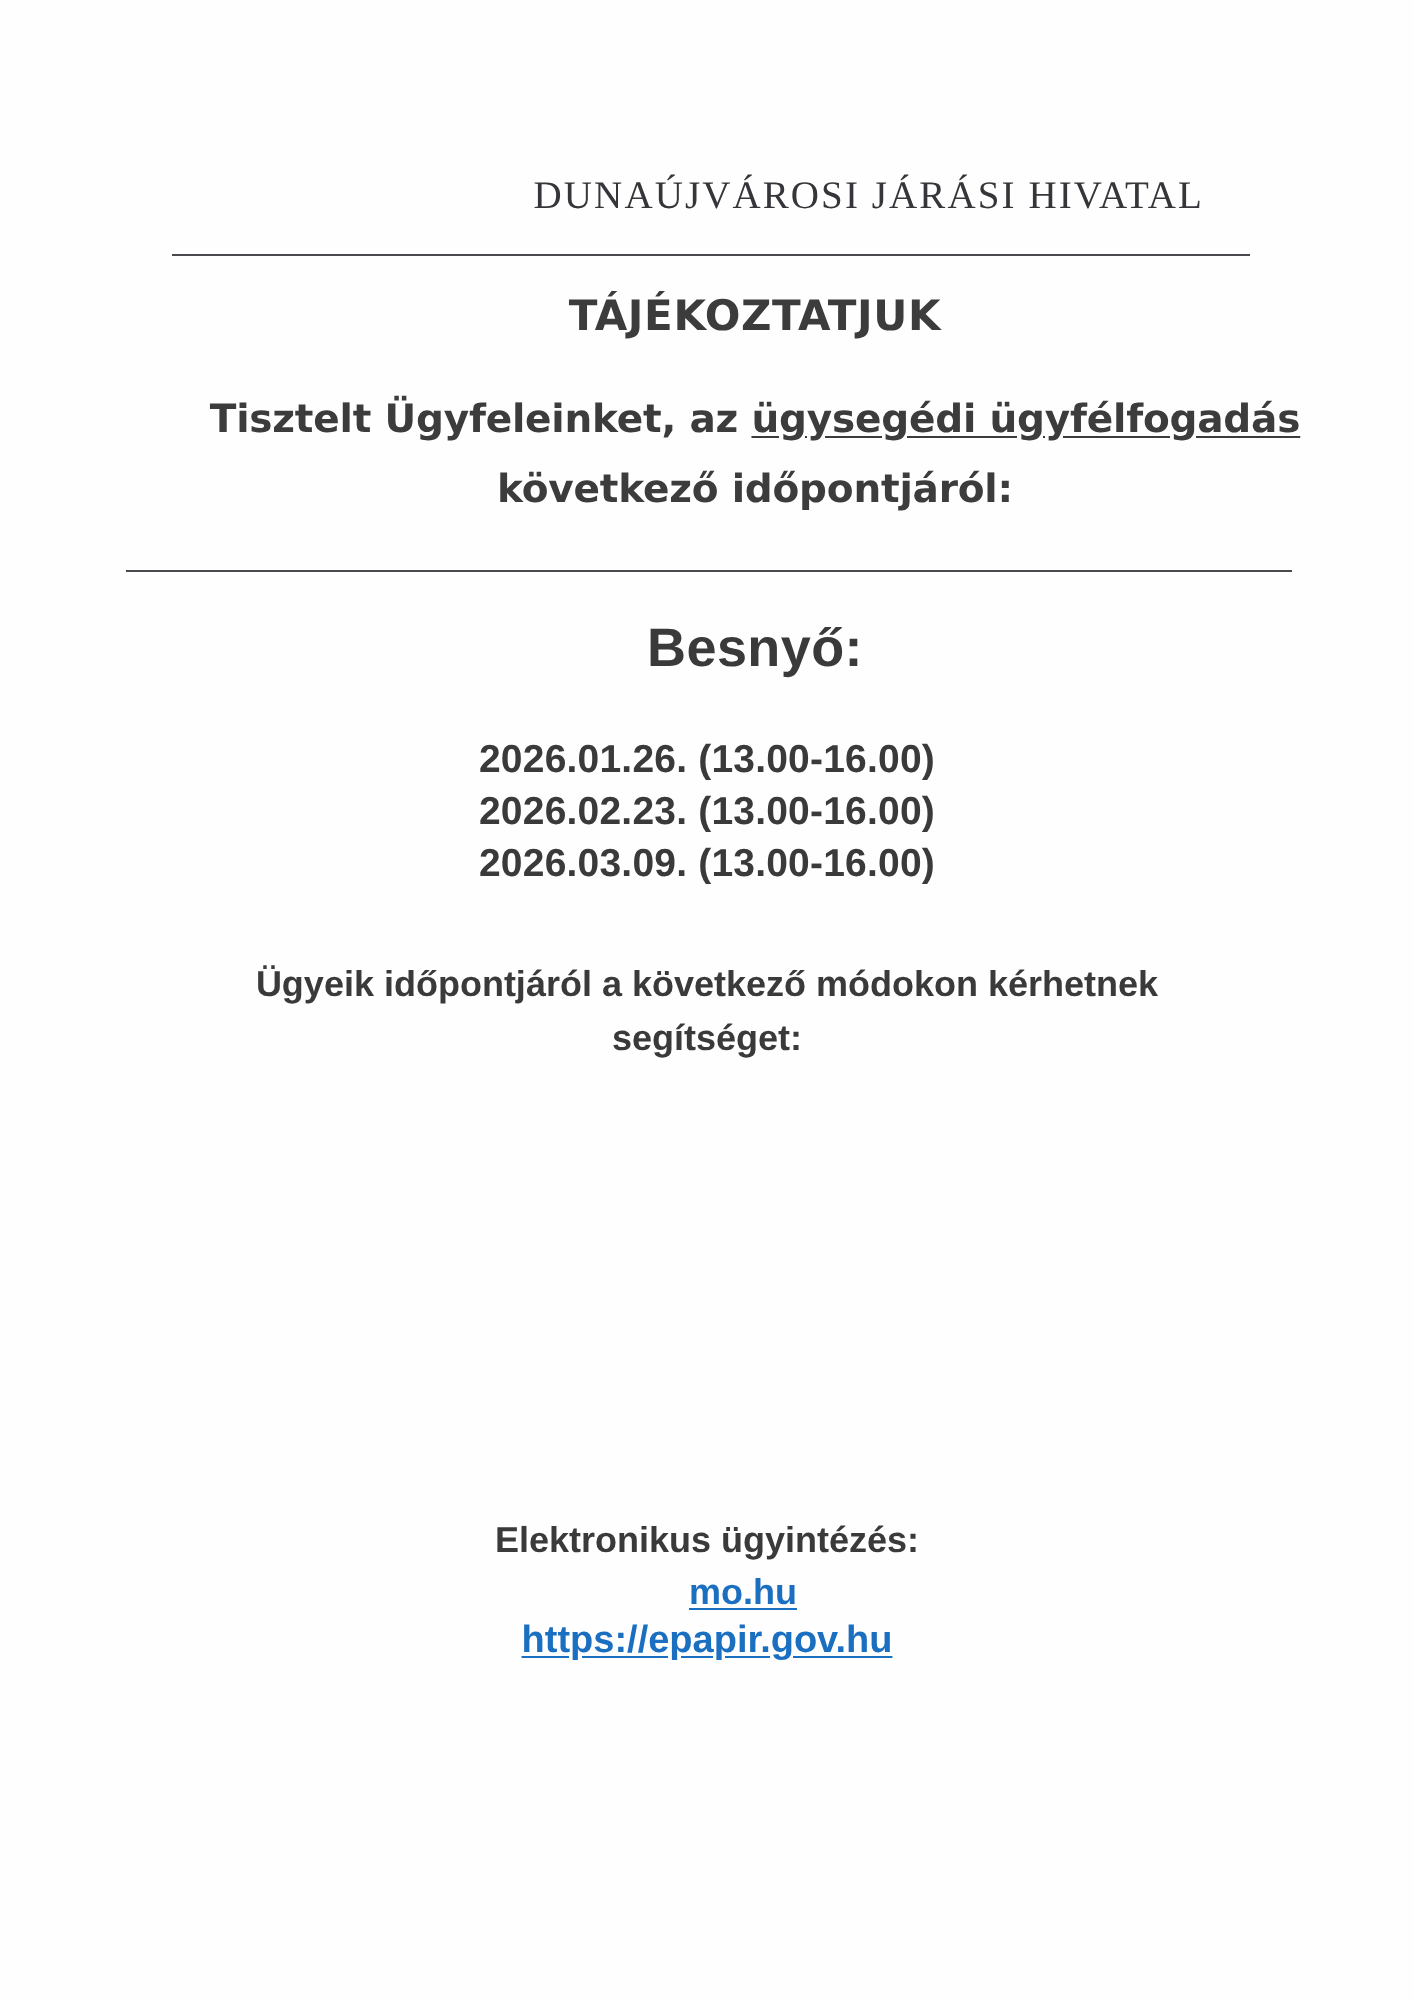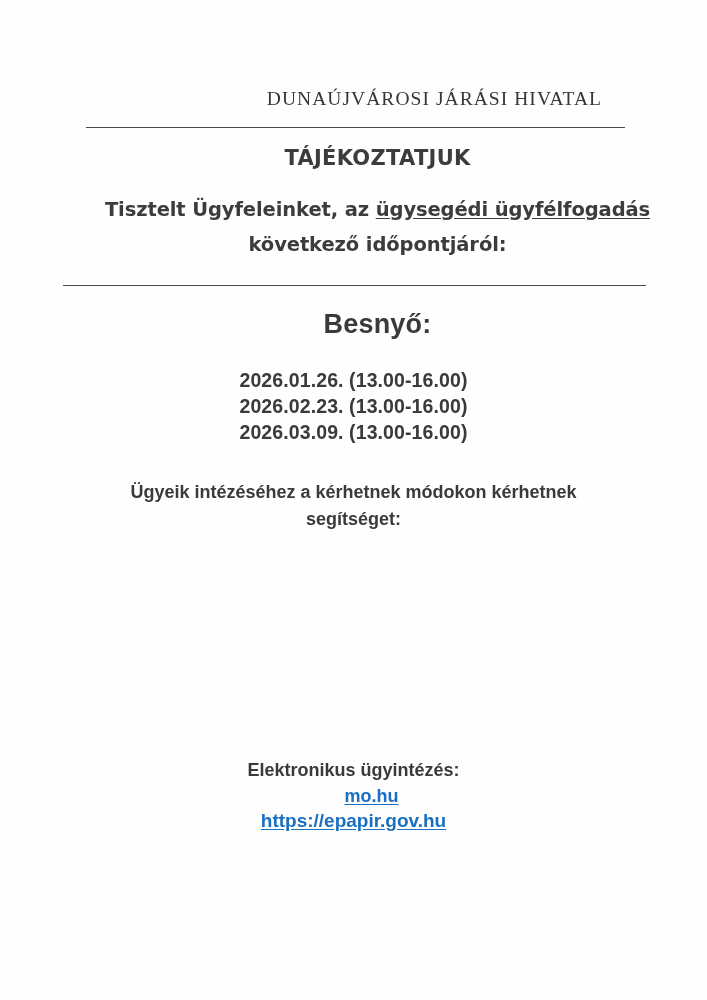--- a/index.html
+++ b/index.html
@@ -219,21 +219,21 @@
 
   <div class="settlement">Besnyő:</div>
 
   <div class="dates">
     <div class="date-line">2026.01.26. (13.00-16.00)</div>
     <div class="date-line">2026.02.23. (13.00-16.00)</div>
     <div class="date-line">2026.03.09. (13.00-16.00)</div>
   </div>
 
   <div class="help-para">
-    <span>Ügyeik intézéséhez a kérhetnek módokon kérhetnek</span><br>
+    <span>Ügyeik időpontjáról a következő módokon kérhetnek</span><br>
     <span>segítséget:</span>
   </div>
 
 
   <div class="eug eug-title">Elektronikus ügyintézés:</div>
 
   <div class="eug eug-link1">
     <span class="link">mo.hu</span>
   </div>
 

